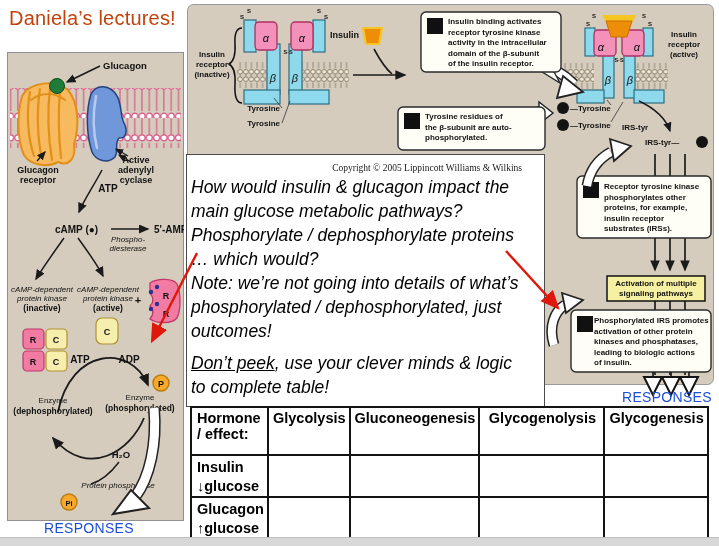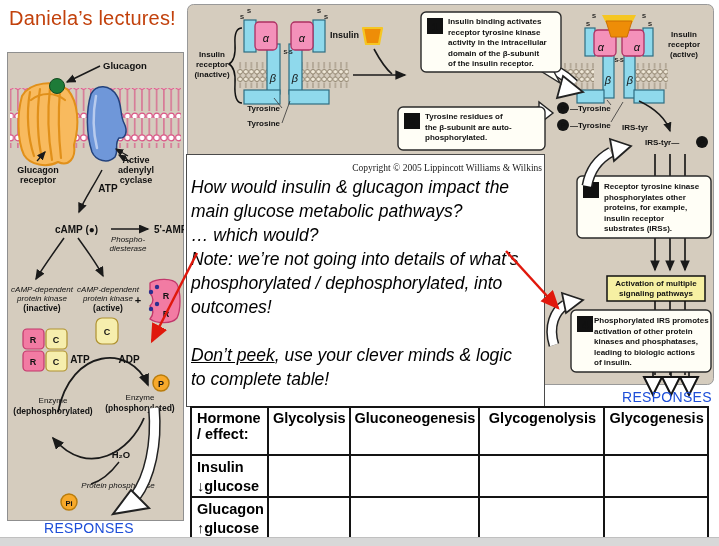--- a/index.html
+++ b/index.html
@@ -4,23 +4,23 @@
 <style>
 *{margin:0;padding:0;box-sizing:border-box}
 html,body{width:719px;height:546px;background:#fff;overflow:hidden}
 body{font-family:"Liberation Sans","DejaVu Sans",sans-serif;position:relative}
 #slide{position:absolute;inset:0;background:#fff}
 .title{position:absolute;left:9px;top:7px;font-size:20px;color:#c2410c;letter-spacing:.2px}
 svg text{font-family:"Liberation Sans","DejaVu Sans",sans-serif;fill:#111}
 .panel-left{position:absolute;left:7px;top:52px}
 .panel-right{position:absolute;left:187px;top:4px}
 .whitebox{position:absolute;left:186px;top:154px;width:359px;height:253px;background:#fff;border:1px solid #4a4a4a}
-.copyright{margin-top:8px;padding-right:2px;text-align:right;font-family:"Liberation Serif","DejaVu Serif",serif;font-size:9.5px;color:#1a1a1a}
+.copyright{margin-top:8px;padding-right:22px;text-align:right;font-family:"Liberation Serif","DejaVu Serif",serif;font-size:9.5px;color:#1a1a1a}
 .qtext{padding:2px 0 0 4px;font-style:italic;font-size:17.5px;line-height:24px;color:#000}
-.qtext .gap{margin-top:24px}
+.qtext .gap{margin-top:8px}
 .underline{text-decoration:underline}
 .slide-table{position:absolute;left:190px;top:406px;border-collapse:collapse;table-layout:fixed;background:#fff}
 .slide-table td,.slide-table th{border:2px solid #141414;font-size:14.5px;font-weight:bold;color:#000;vertical-align:top;text-align:left;padding:2px 3px 0 5px;background:#fff;overflow:hidden}
 .slide-table th.c{text-align:center;padding-left:4px}
 .responses{position:absolute;font-size:14px;color:#1d4ed8;letter-spacing:.3px}
 #resp-left{left:44px;top:520px}
 #resp-right{left:622px;top:389px}
 .red-overlay{position:absolute;left:0;top:0;pointer-events:none}
 .bottom-strip{position:absolute;left:0;top:537px;width:719px;height:9px;background:#d8d8d8;border-top:1px solid #c0c0c0}
 </style>
@@ -339,23 +339,24 @@
       <polygon points="475,373 493,373 484,391" fill="#fff" stroke="#141414" stroke-width="2"></polygon>
       <polygon points="493,373 511,373 502,391" fill="#fff" stroke="#141414" stroke-width="2"></polygon>
     </g>
   </svg>
 
   <div class="whitebox">
     <div class="copyright">Copyright © 2005 Lippincott Williams &amp; Wilkins</div>
     <div class="qtext">
       <div>How would insulin &amp; glucagon impact the</div>
       <div>main glucose metabolic pathways?</div>
+      <div>Phosphorylate / dephosphorylate proteins</div>
       <div>… which would?</div>
       <div>Note: we’re not going into details of what’s</div>
-      <div>phosphorylated / dephosphorylated, into</div>
+      <div>phosphorylated / dephosphorylated, just</div>
       <div>outcomes!</div>
       <div class="gap"><span class="underline">Don’t peek</span><span>, use your clever minds &amp; logic</span></div>
       <div>to complete table!</div>
     </div>
   </div>
 
   <table class="slide-table">
     <colgroup>
         <col style="width:77px">
         <col style="width:80px">

